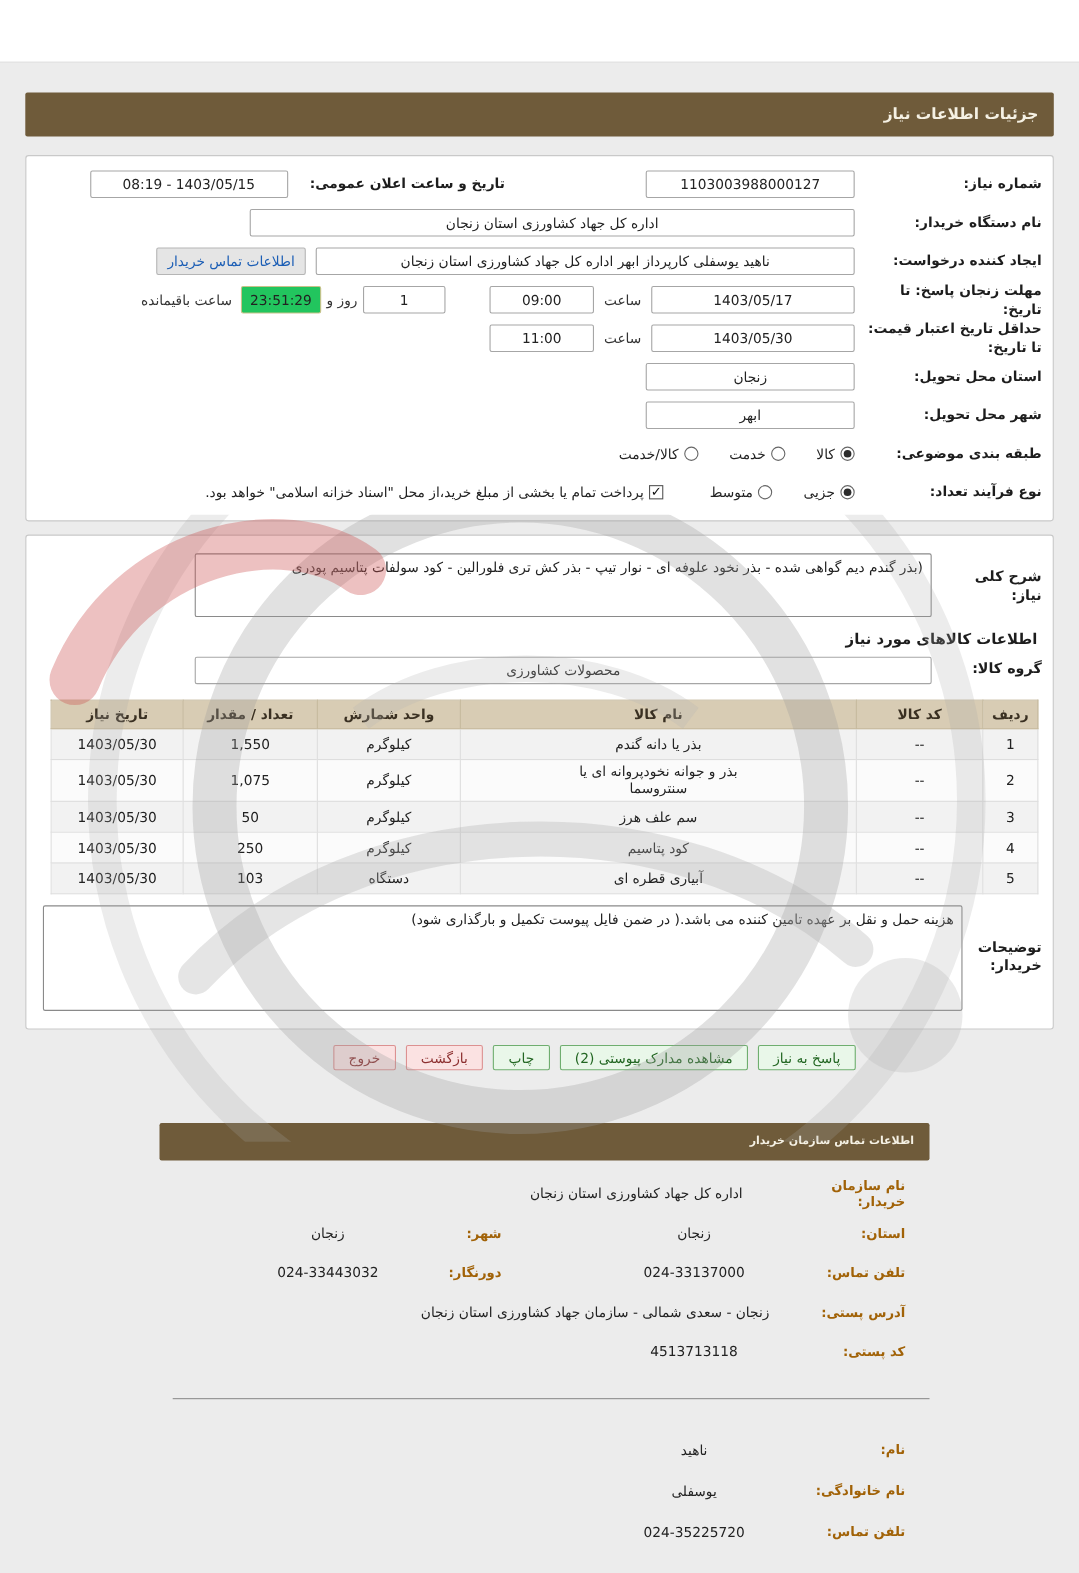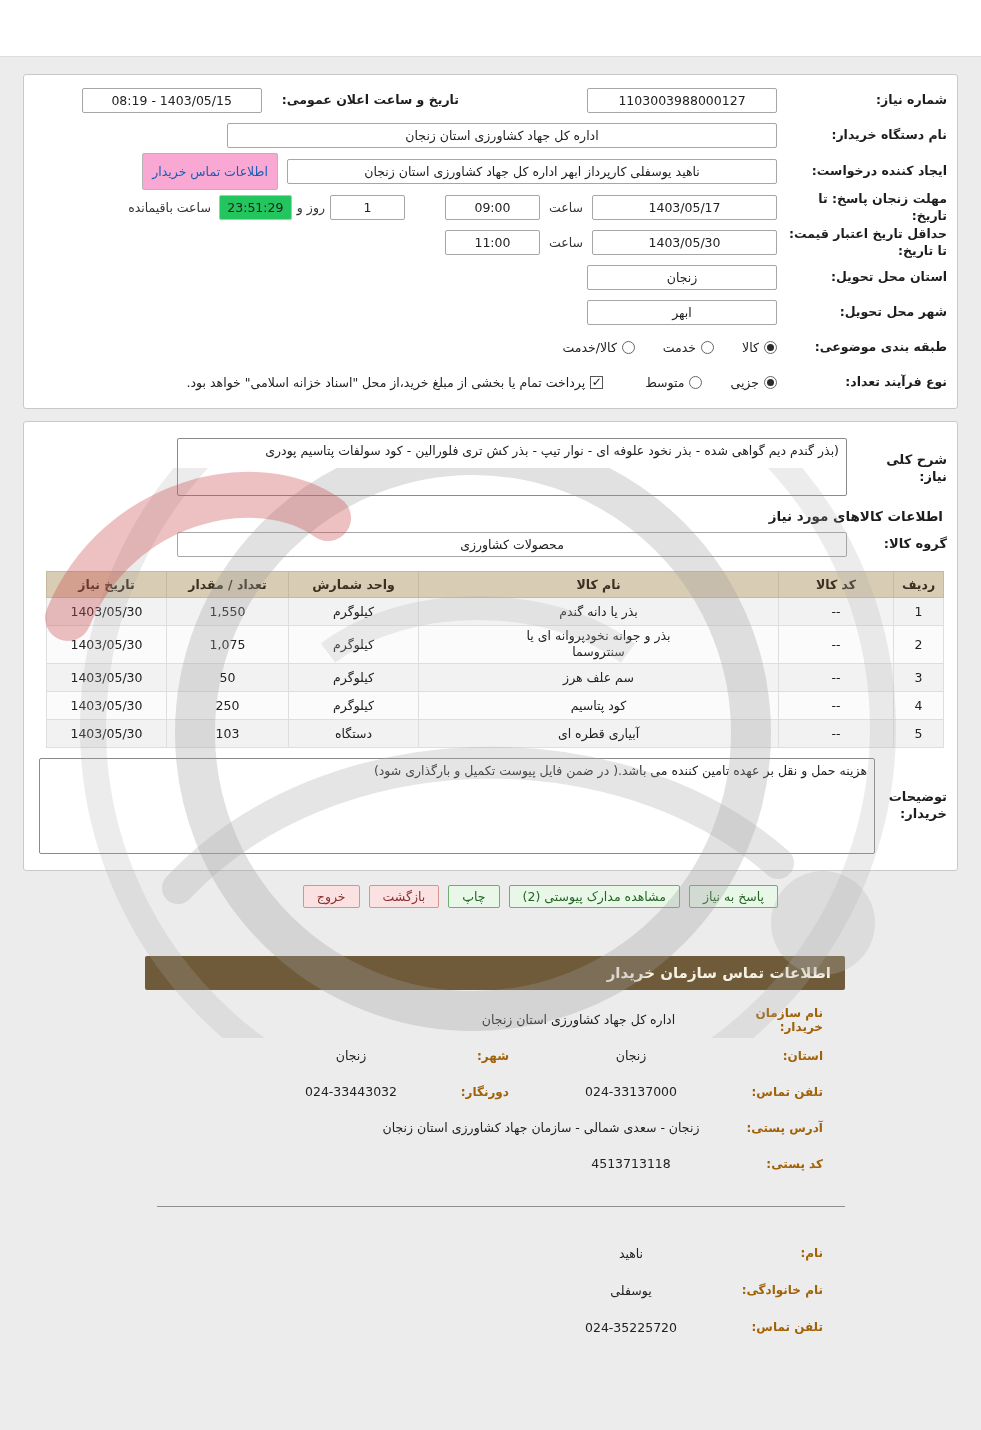--- a/index.html
+++ b/index.html
@@ -12,35 +12,35 @@
     color: #222;
   }
   .top-strip { height: 57px; background: #ffffff; border-bottom: 1px solid #dcdcdc; }
   .content { position: relative; z-index: 1; padding: 0 23px; }
 
   .title-bar {
     margin-top: 27px; height: 40px; background: #6f5b3a; color: #f5f1e4;
     display: flex; align-items: center; padding: 0 14px;
     font-size: 14px; font-weight: bold; border-radius: 2px;
   }
-  .title-bar.narrow { width: 700px; margin-right: 113px; margin-top: 48px; height: 34px; font-size: 15px; }
+  .title-bar.narrow { width: 700px; margin-right: 113px; margin-top: 48px; height: 34px; font-size: 10px; }
 
   .panel { background: #fff; border: 1px solid #c9c9c9; border-radius: 3px; margin-top: 17px; padding: 8px 10px; }
 
   .frow { display: flex; align-items: center; min-height: 35px; }
   .flabel { flex: 0 0 170px; font-weight: bold; font-size: 12.5px; color: #1d1d1d; line-height: 1.35; padding-left: 10px; }
   .flabel.auto { flex: 0 0 auto; }
   .ibox {
     height: 25px; border: 1px solid #a6a6a6; border-radius: 2px; background: #fff;
     display: flex; align-items: center; justify-content: center;
     font-size: 12.5px; color: #222; overflow: hidden; white-space: nowrap;
   }
   .countdown { background: #22c55e; border-color: #c8c189; font-weight: normal; }
   .mid { font-size: 12.5px; color: #333; margin: 0 9px; white-space: nowrap; }
-  .linkbox { height: 37px; border: 1px solid #b5b5b5; border-radius: 2px; background:#f9a8d4; display: flex; align-items: center; padding: 0 9px; margin-right: 9px; cursor: pointer; }
+  .linkbox { height: 25px; border: 1px solid #b5b5b5; border-radius: 2px; background:#e5e5e5; display: flex; align-items: center; padding: 0 9px; margin-right: 9px; cursor: pointer; }
   .linkbox span { color: #1a5db5; font-size: 12.5px; white-space: nowrap; }
 
   .opt { display: flex; align-items: center; margin-left: 28px; cursor: pointer; }
   .opt-label { font-size: 12.5px; color: #222; margin-right: 5px; }
   .radio { width: 13px; height: 13px; border: 1px solid #666; border-radius: 50%; background: #fff; position: relative; flex: 0 0 13px; }
   .radio.checked::after { content: ""; position: absolute; top: 2px; left: 2px; right: 2px; bottom: 2px; background: #2b2b2b; border-radius: 50%; }
   .checkbox { width: 13px; height: 13px; border: 1px solid #555; background: #fff; display: flex; align-items: center; justify-content: center; flex: 0 0 13px; }
   .check-icon { font-size: 12px; line-height: 1; color: #111; margin-top: -2px; }
 
   .p2row { display: flex; align-items: center; margin: 8px 0; }
@@ -59,40 +59,43 @@
   .wrap2 { display: inline-block; max-width: 178px; line-height: 1.3; }
 
   .actions { display: flex; gap: 9px; margin-top: 14px; padding-right: 180px; align-items: center; }
   .btn { height: 23px; padding: 0 13px; display: flex; align-items: center; justify-content: center; font-size: 12.5px; border-radius: 2px; cursor: pointer; font-family: inherit; white-space: nowrap; }
   .btn-green { background: #e9f7e9; border: 1px solid #6fae6f; color: #226622; }
   .btn-pink { background: #fbe2e2; border: 1px solid #dc9191; color: #8c2f2f; }
 
   .contact { width: 705px; margin: 12px 113px 0 0; }
   .crow { display: flex; align-items: center; min-height: 36px; padding-right: 22px; }
   .clabel { font-weight: bold; font-size: 12px; color: #a16207; flex: 0 0 112px; }
-  .clabel.c2 { flex: 0 0 78px; margin-right: 42px; }
+  .clabel.c2 { flex: 0 0 78px; margin-right: 95px; }
   .cvalue { font-size: 12.5px; color: #222; flex: 0 0 160px; text-align: center; }
   .cvalue.wide { flex: 0 0 265px; }
   .cvalue.addr { flex: 0 0 340px; }
 
   .divider { border: 0; border-top: 1px solid #8f8f8f; width: 688px; margin: 24px 113px 0 0; }
 
   .creator { width: 705px; margin: 28px 113px 0 0; }
   .creator-title { font-weight: bold; font-size: 13px; color: #111; padding-right: 22px; margin-bottom: 10px; }
   .creator .crow { min-height: 37px; }
 
   .watermark { position: absolute; top: 468px; left: 28px; width: 920px; height: 570px; z-index: 6; pointer-events: none; }
 </style>
 </head>
 <body>
 
 <div class="top-strip"></div>
 
 <div class="content">
 
+  <div class="title-bar">
+    <span>جزئیات اطلاعات نیاز</span>
+  </div>
 
   <div class="panel">
 
     <div class="frow">
       <div class="flabel">شماره نیاز:</div>
       <div class="ibox" style="width:190px">
         <span dir="ltr">1103003988000127</span>
       </div>
       <div class="flabel auto" style="margin-right:128px">تاریخ و ساعت اعلان عمومی:</div>
       <div class="ibox" style="width:180px; margin-right:10px">

